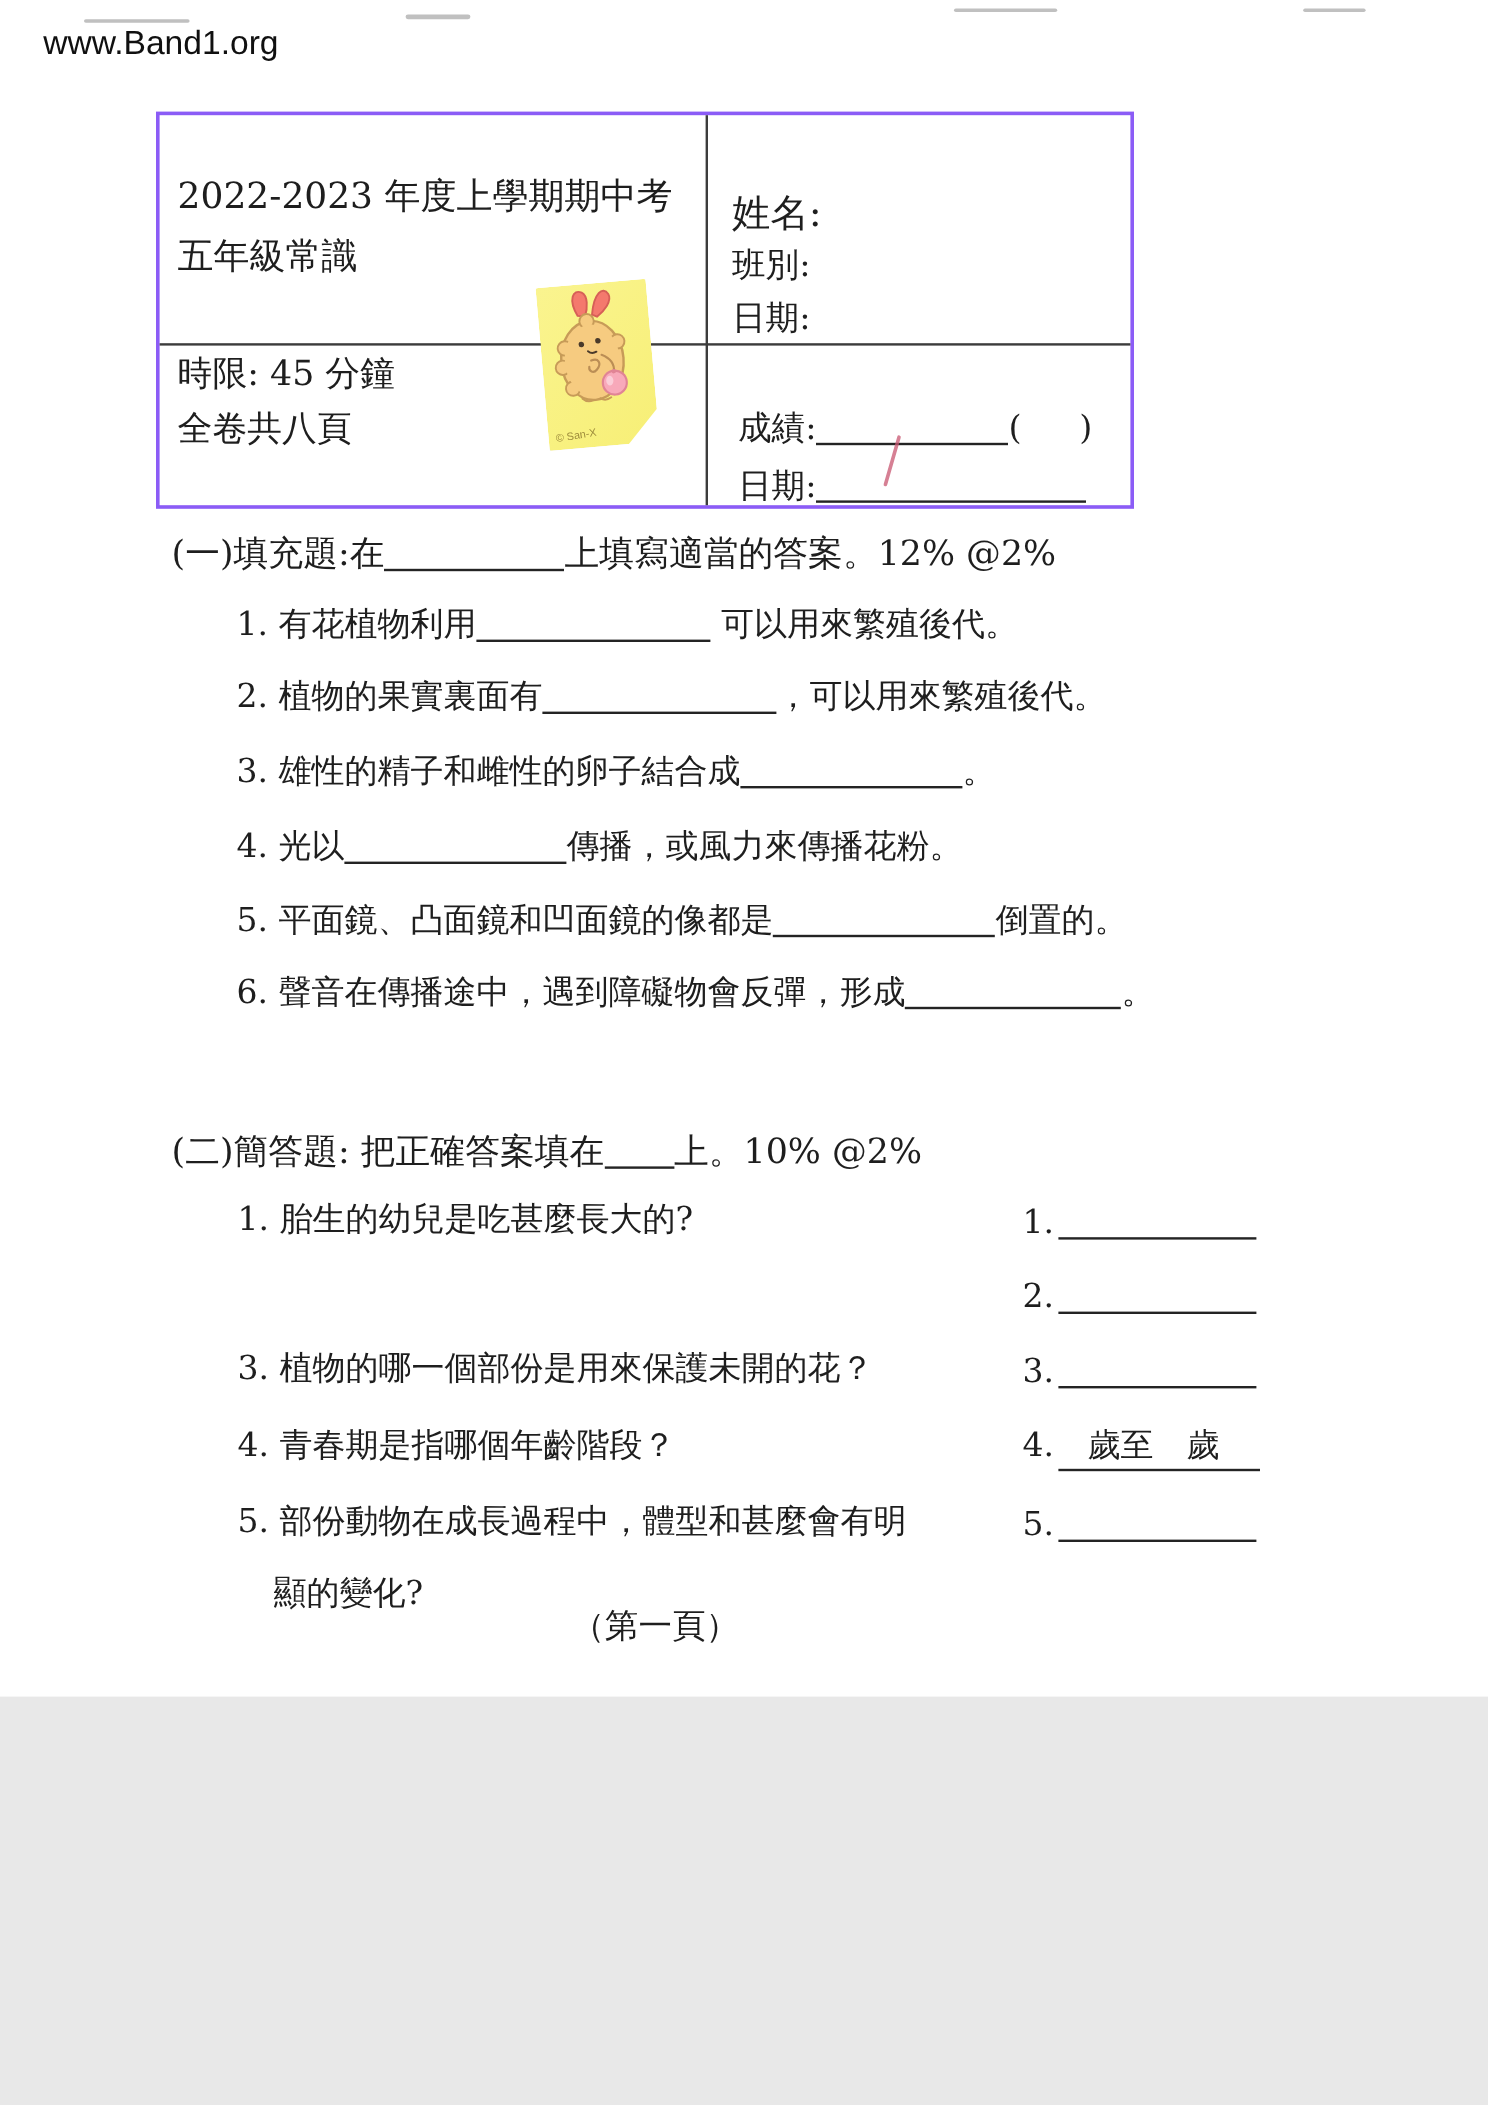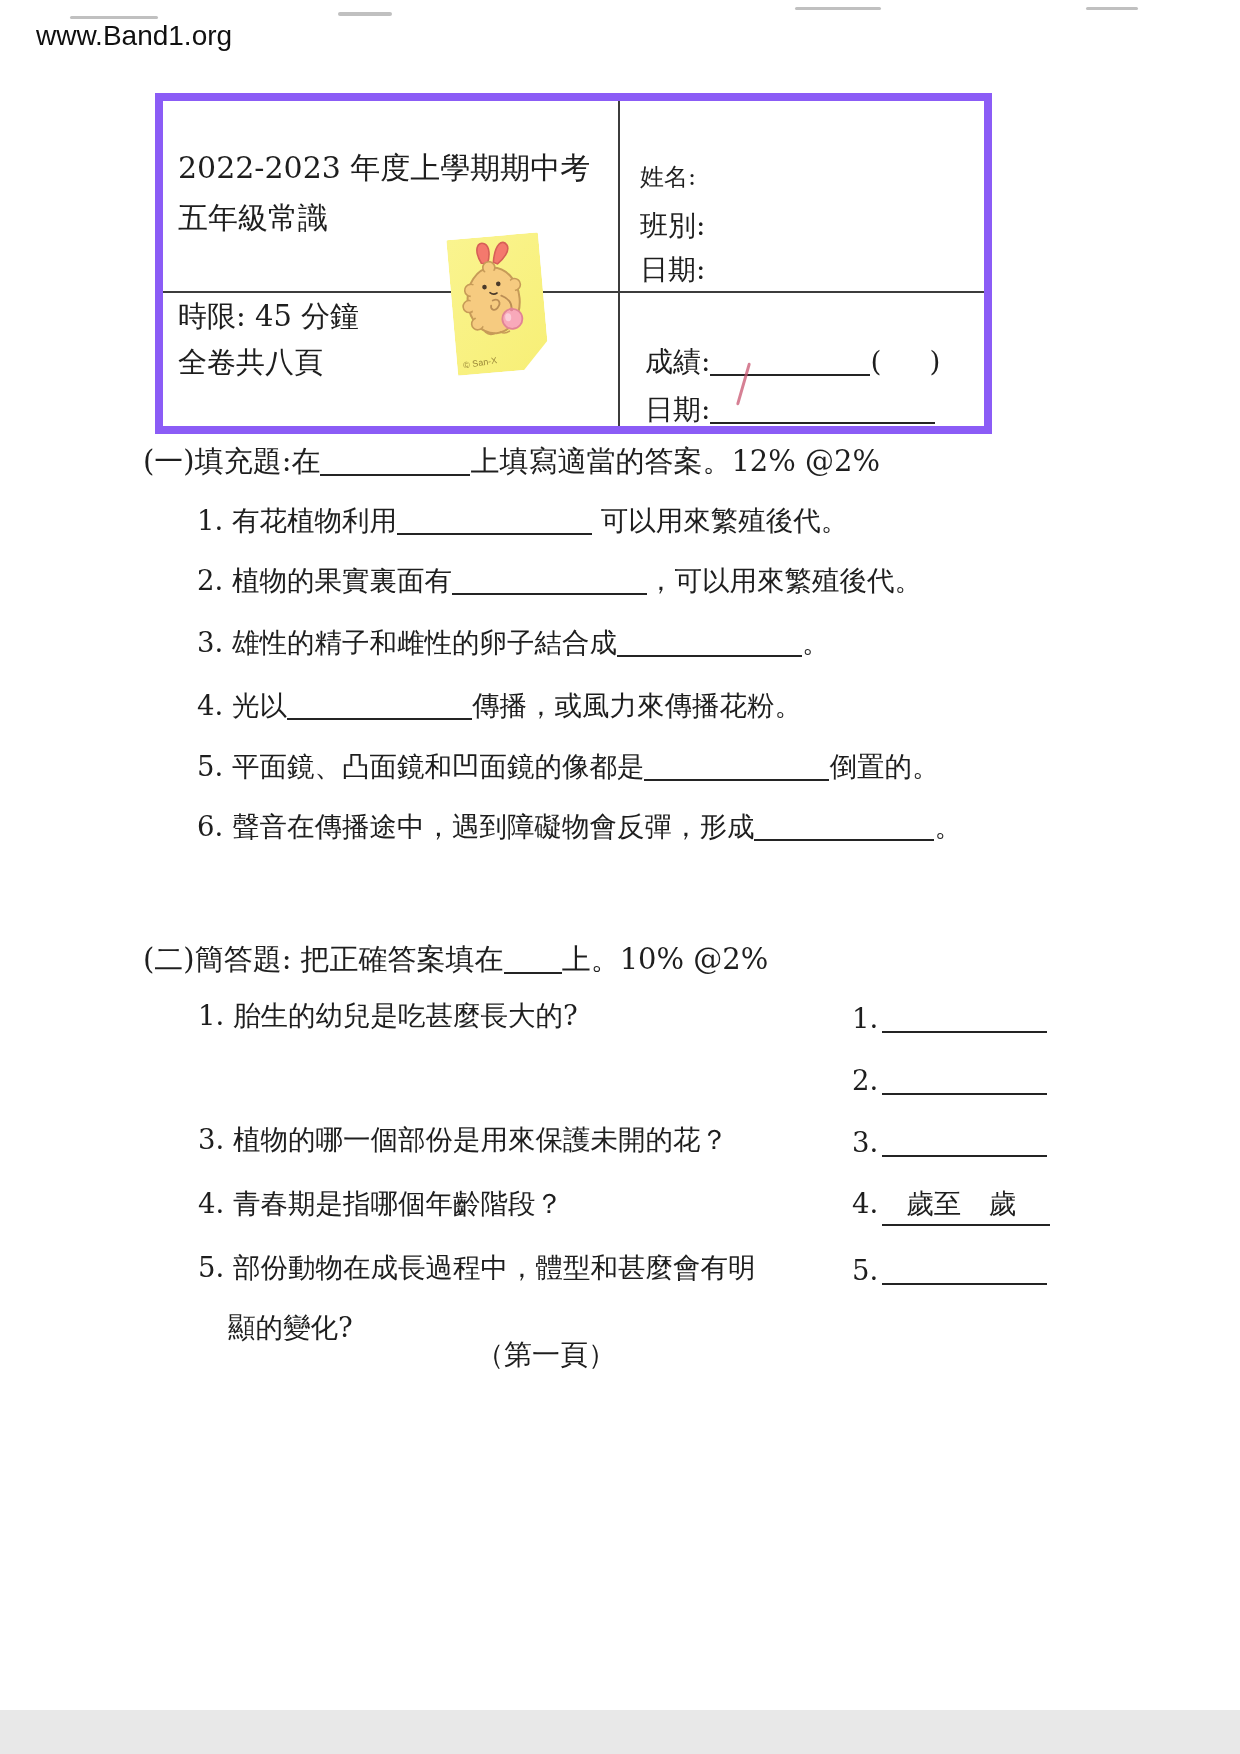--- a/index.html
+++ b/index.html
@@ -1,27 +1,27 @@
 <!DOCTYPE html>
 <html><head>
 <meta charset="utf-8">
 <style>
   html,body { margin:0; padding:0; background:#e8e8e8; }
   .page {
-    position:relative; width:1240px; height:1710px; margin:0 auto;
+    position:relative; width:1240px; height:1414px; margin:0 auto;
     background:#ffffff; overflow:hidden;
     font-family:"DejaVu Serif","Liberation Serif",serif;
     color:#1e1e1e;
   }
   .abs { position:absolute; white-space:nowrap; }
   .watermark { font-family:"Liberation Sans","DejaVu Sans",sans-serif; font-size:28px; color:#101010; }
   .scan-dash { position:absolute; background:#c0c0c0; border-radius:2px; }
 
   
-  .exam-table { position:absolute; left:155px; top:93px; width:809px; height:325px; border:8px solid #8b5cf6;padding-left:12px; }
+  .exam-table { position:absolute; left:130px; top:93px; width:809px; height:325px; border:3px solid #8b5cf6; }
   .v-div { position:absolute; left:455px; top:0; width:2px; height:100%; background:#3c3c3c; }
   .h-div { position:absolute; left:0; top:190px; width:100%; height:2px; background:#3c3c3c; }
   .cell-txt { position:absolute; font-size:29px; }
 
   .blank { display:inline-block; border-bottom:2px solid #242424; height:1em; transform:translateY(5px); }
   .blank-txt { display:inline-block; border-bottom:2px solid #242424; padding-bottom:2px; }
 
   .q { font-size:27.5px; }
   .h1s { font-size:29px; }
   .ans { font-size:27.5px; }
@@ -49,21 +49,21 @@
 
   <div class="abs watermark" style="left:36px;top:20px;">www.Band1.org</div>
 
   <div class="exam-table">
     <div class="v-div"></div>
     <div class="h-div"></div>
 
     <div class="cell-txt" style="left:15px;top:47px;font-size:30px;">2022-2023 年度上學期期中考</div>
     <div class="cell-txt" style="left:15px;top:97px;font-size:30px;">五年級常識</div>
 
-    <div class="cell-txt" style="left:477px;top:60px;font-size:24px;">姓名:</div>
+    <div class="cell-txt" style="left:477px;top:60px;font-size:32px;">姓名:</div>
     <div class="cell-txt" style="left:477px;top:106px;font-size:28px;">班別:</div>
     <div class="cell-txt" style="left:477px;top:150px;font-size:28px;">日期:</div>
 
     <div class="cell-txt" style="left:15px;top:196px;">時限: 45 分鐘</div>
     <div class="cell-txt" style="left:15px;top:242px;">全卷共八頁</div>
 
     <div class="cell-txt" style="left:482px;top:240px;font-size:28px;"><span>成績:</span><span class="blank" style="width:160px;"></span><span>(</span><span style="display:inline-block;width:48px;"></span><span>)</span></div>
     <div class="cell-txt" style="left:482px;top:288px;font-size:28px;"><span>日期:</span><span class="blank" style="width:225px;"></span></div>
   </div>
 

